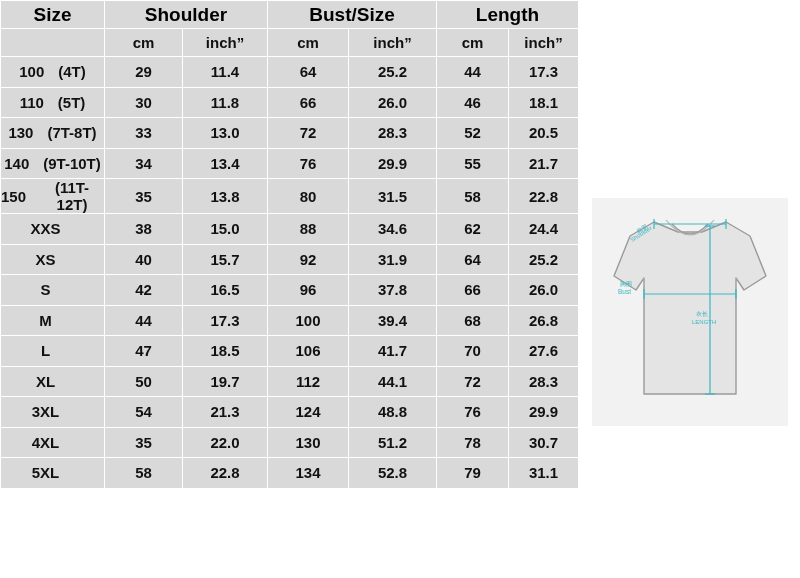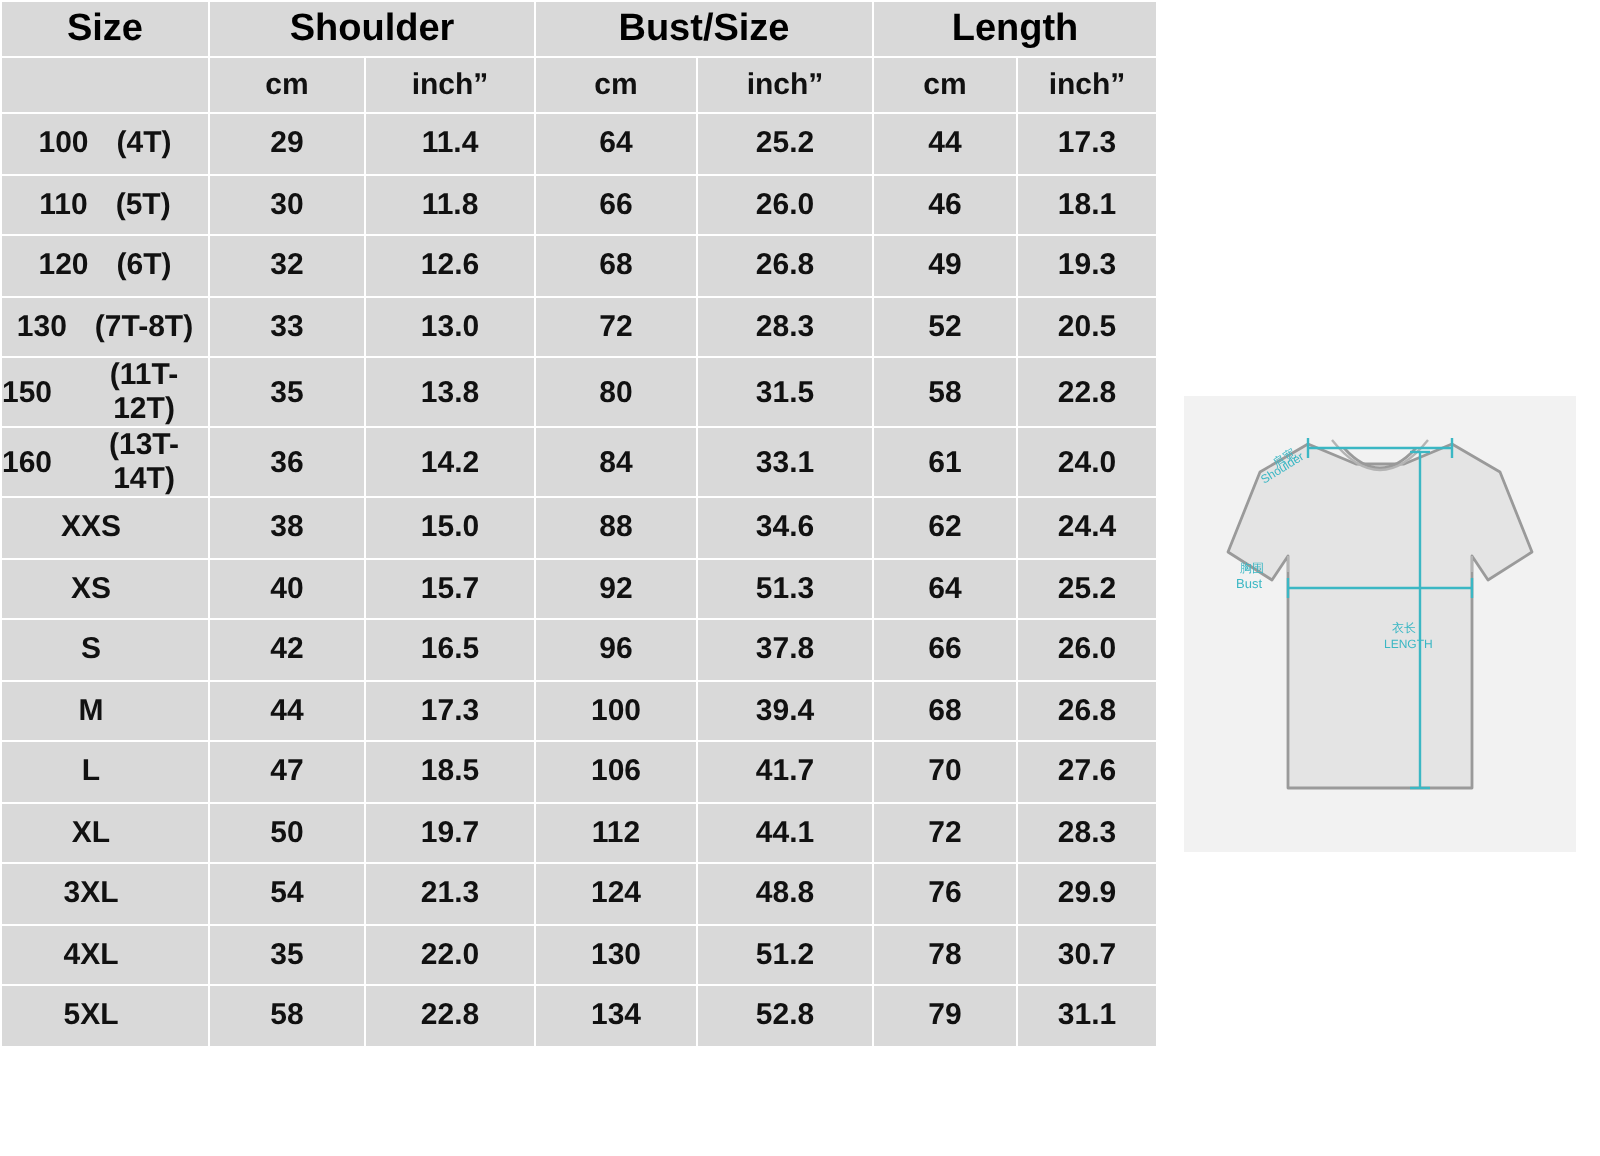--- a/index.html
+++ b/index.html
@@ -172,76 +172,62 @@
             <td class="cm-cell">30</td>
             <td class="in-cell">11.8</td>
             <td class="cm-cell">66</td>
             <td class="in-cell">26.0</td>
             <td class="cm-cell">46</td>
             <td class="in-cell">18.1</td>
           </tr>
         <tr>
             <td class="size-cell">
               <span class="dual">
-                <span class="size-num">120</span>
-                <span class="size-age">(6T)</span>
-              </span>
-            </td>
-            <td class="cm-cell">32</td>
-            <td class="in-cell">12.6</td>
-            <td class="cm-cell">68</td>
-            <td class="in-cell">26.8</td>
-            <td class="cm-cell">49</td>
-            <td class="in-cell">19.3</td>
-          </tr>
-        <tr>
-            <td class="size-cell">
-              <span class="dual">
                 <span class="size-num">130</span>
                 <span class="size-age">(7T-8T)</span>
               </span>
             </td>
             <td class="cm-cell">33</td>
             <td class="in-cell">13.0</td>
             <td class="cm-cell">72</td>
             <td class="in-cell">28.3</td>
             <td class="cm-cell">52</td>
             <td class="in-cell">20.5</td>
           </tr>
         <tr>
             <td class="size-cell">
               <span class="dual">
+                <span class="size-num">140</span>
+                <span class="size-age">(9T-10T)</span>
+              </span>
+            </td>
+            <td class="cm-cell">34</td>
+            <td class="in-cell">13.4</td>
+            <td class="cm-cell">76</td>
+            <td class="in-cell">29.9</td>
+            <td class="cm-cell">55</td>
+            <td class="in-cell">21.7</td>
+          </tr>
+        <tr>
+            <td class="size-cell">
+              <span class="dual">
                 <span class="size-num">150</span>
                 <span class="size-age">(11T-12T)</span>
               </span>
             </td>
             <td class="cm-cell">35</td>
             <td class="in-cell">13.8</td>
             <td class="cm-cell">80</td>
             <td class="in-cell">31.5</td>
             <td class="cm-cell">58</td>
             <td class="in-cell">22.8</td>
           </tr>
         <tr>
             <td class="size-cell">
               <span class="dual">
-                <span class="size-num">160</span>
-                <span class="size-age">(13T-14T)</span>
-              </span>
-            </td>
-            <td class="cm-cell">36</td>
-            <td class="in-cell">14.2</td>
-            <td class="cm-cell">84</td>
-            <td class="in-cell">33.1</td>
-            <td class="cm-cell">61</td>
-            <td class="in-cell">24.0</td>
-          </tr>
-        <tr>
-            <td class="size-cell">
-              <span class="dual">
                 <span class="size-num">XXS</span>
                 <span class="size-age"></span>
               </span>
             </td>
             <td class="cm-cell">38</td>
             <td class="in-cell">15.0</td>
             <td class="cm-cell">88</td>
             <td class="in-cell">34.6</td>
             <td class="cm-cell">62</td>
             <td class="in-cell">24.4</td>
@@ -249,21 +235,21 @@
         <tr>
             <td class="size-cell">
               <span class="dual">
                 <span class="size-num">XS</span>
                 <span class="size-age"></span>
               </span>
             </td>
             <td class="cm-cell">40</td>
             <td class="in-cell">15.7</td>
             <td class="cm-cell">92</td>
-            <td class="in-cell">51.3</td>
+            <td class="in-cell">31.9</td>
             <td class="cm-cell">64</td>
             <td class="in-cell">25.2</td>
           </tr>
         <tr>
             <td class="size-cell">
               <span class="dual">
                 <span class="size-num">S</span>
                 <span class="size-age"></span>
               </span>
             </td>

